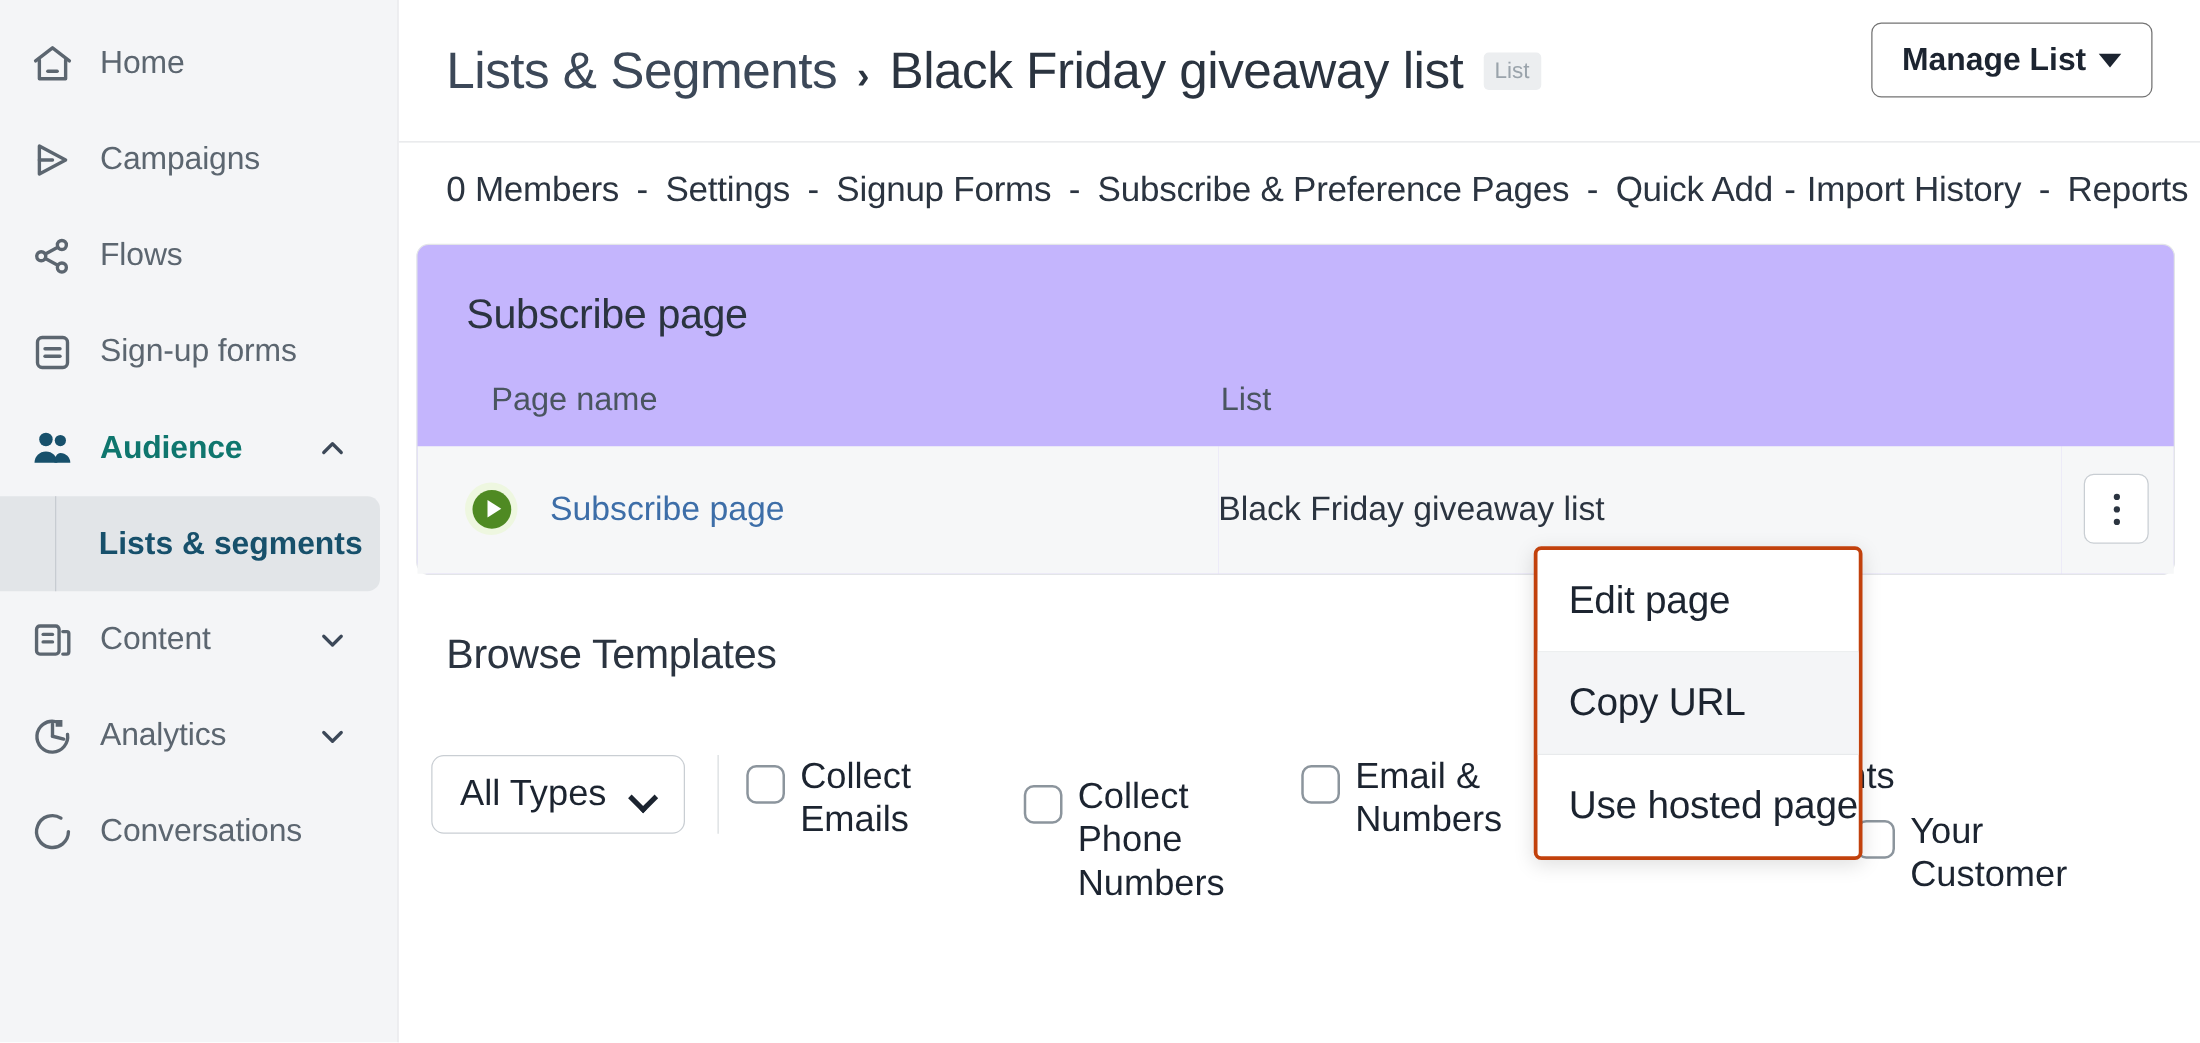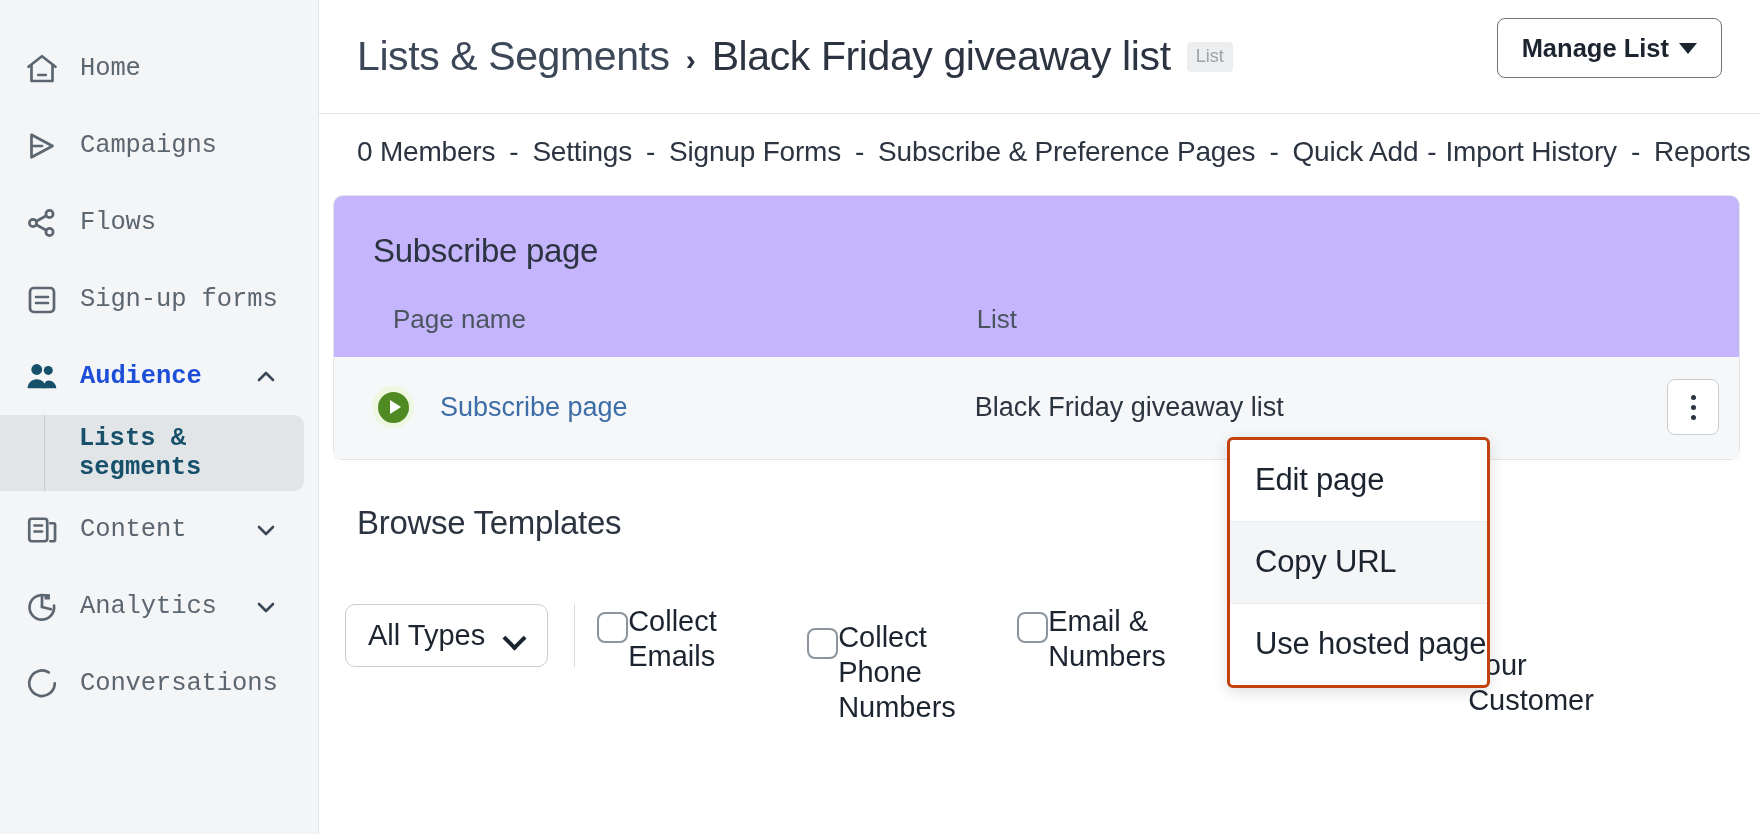--- a/index.html
+++ b/index.html
@@ -9,44 +9,43 @@
     background: #ffffff;
     overflow: hidden;
   }
   .app { display: flex; width: 1760px; height: 834px; position: relative; }
 
   
   .sidebar {
     width: 319px; height: 834px; flex: 0 0 319px;
     background: #f4f5f7;
     border-right: 1px solid #e3e5e8;
-    padding-top: 30px;
+    padding-top: 12px;
     position: relative;
     overflow: hidden;
-    font-family: Liberation Mono, monospace;
   }
   .nav-item {
     display: flex; align-items: center;
     height: 77px;
     padding-left: 22px;
     position: relative;
     cursor: pointer;
   }
   .nav-icon {
     width: 40px; height: 40px; flex: 0 0 40px;
     display: flex; align-items: center; justify-content: center;
     margin-right: 18px;
   }
   .nav-icon svg { display: block; }
   .nav-label {
     font-size: 25.5px;
     color: #5c6670;
     letter-spacing: -0.1px;
   }
-  .nav-item.active-parent .nav-label { color: #1d4ed8; font-weight: bold; text-align: center; }
+  .nav-item.active-parent .nav-label { color: #0f766e; font-weight: bold; text-align: center; }
   .chevron {
     position: absolute; right: 40px; top: 50%;
     transform: translateY(-50%);
     width: 24px; height: 24px;
   }
   .sub-wrap { position: relative; }
   .sub-rail {
     position: absolute;
     left: 44px; top: 0; bottom: 18px;
     width: 1px; background: #d4d8dc;
@@ -237,21 +236,21 @@
     transform: rotate(45deg);
   }
   .divider-v {
     width: 1px; height: 63px;
     background: #d9dde0;
     margin: 0 22px 0 26px;
     flex: 0 0 1px;
   }
   .cb-group { display: flex; align-items: flex-start; }
   .cb-item {
-    display: flex; align-items: flex-start; 
+    display: flex; align-items: flex-start; gap: 12px;
     margin-right: 24px;
     cursor: pointer;
   }
   .cb-box {
     width: 31px; height: 31px; flex: 0 0 31px;
     border: 2px solid #8c959d;
     border-radius: 8px;
     background: #fff;
     margin-top: 8px;
   }

